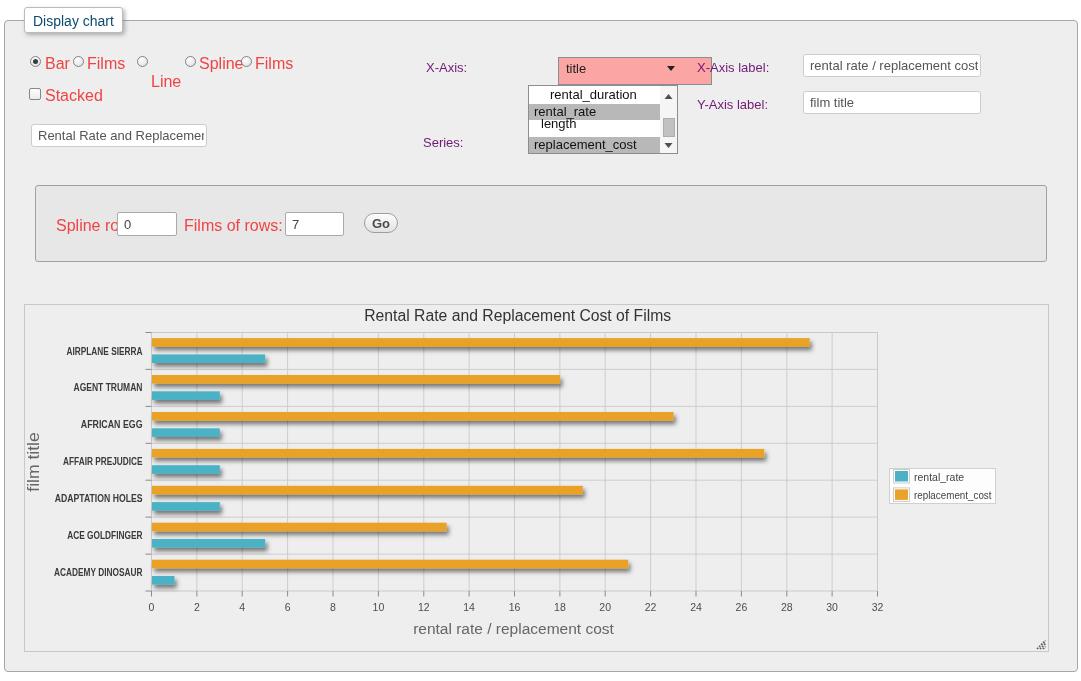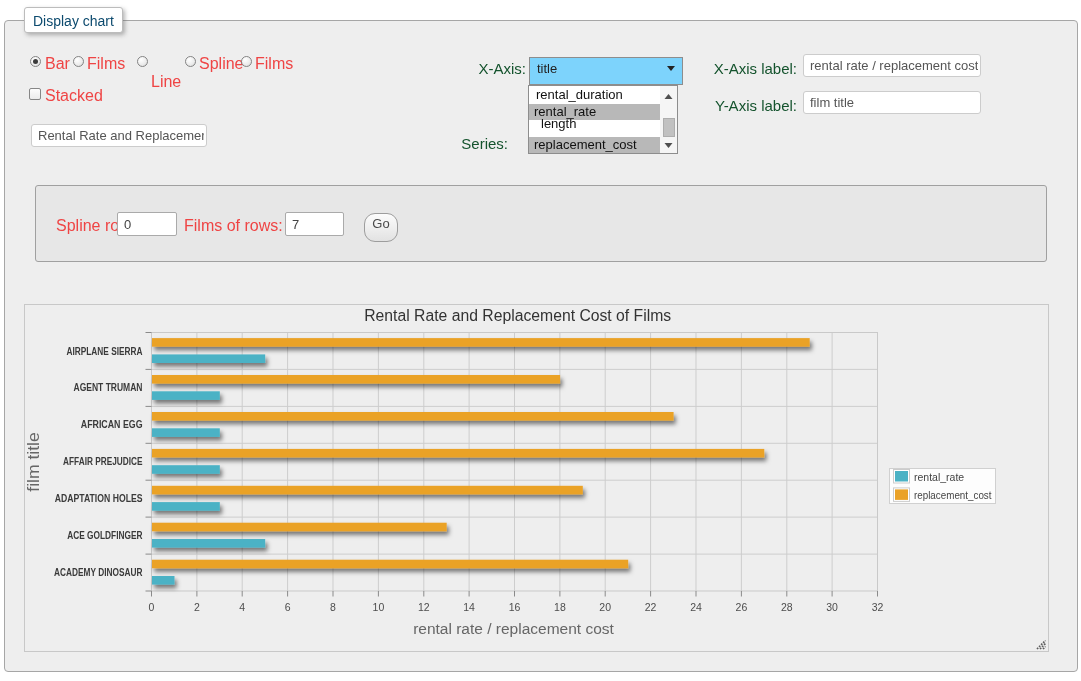--- a/index.html
+++ b/index.html
@@ -1,19 +1,19 @@
 <!DOCTYPE html>
 <html><head>
 <meta charset="utf-8">
 <style>
 * { margin:0; padding:0; box-sizing:border-box; }
 html,body { width:1081px; height:681px; background:#fff;
   font-family:"Liberation Sans",sans-serif; position:relative; overflow:hidden; }
 .a { position:absolute; }
-.lbl { position:absolute; font-size:15px; color:#14532d; text-align:right; }
+.lbl { position:absolute; font-size:13px; color:#701a75; }
 input.txt { position:absolute; border:1px solid #ccc; border-radius:3px; background:#fff;
   font-family:"Liberation Sans",sans-serif; font-size:13px; color:#555; padding:0 2px 0 6px; outline:none; }
 .radio { position:absolute; width:11px; height:11px; border:1px solid #848484; border-radius:50%;
   background:radial-gradient(circle at 35% 30%, #ffffff 0%, #ededed 55%, #d5d5d5 100%); }
 .radio .dot { position:absolute; left:2px; top:2px; width:5px; height:5px; border-radius:50%; background:#3b3b3b; }
 .rlbl { position:absolute; font-size:16px; color:#ef4444; }
 </style>
 </head>
 <body>
 
@@ -33,26 +33,26 @@
 <span class="rlbl" style="left:199px;top:55px">Spline</span>
 <span class="radio" style="left:241px;top:56px"></span>
 <span class="rlbl" style="left:255px;top:55px">Films</span>
 
 <span class="a" style="left:29px;top:88px;width:12px;height:12px;border:1px solid #868686;border-radius:2px;background:linear-gradient(#fdfdfd,#ececec)"></span>
 <span class="rlbl" style="left:45px;top:87px">Stacked</span>
 
 <input class="txt" style="left: 31px; top: 124px; width: 176px; height: 23px;" value="Rental Rate and Replacement Cost of Films">
 
 <div class="lbl" style="left:426px;top:60px;width:100px">X-Axis:</div>
-<div class="a" style="left:529px;top:57px;width:154px;height:28px;background:#7dd3fc;border:1px solid #8d8d8d;font-size:13px;color:#222;line-height:21px;padding-left:7px">title</div>
+<div class="a" style="left:558px;top:57px;width:154px;height:28px;background:#fca5a5;border:1px solid #8d8d8d;font-size:13px;color:#222;line-height:21px;padding-left:7px">title</div>
 <div class="a" style="left:667px;top:66px;width:0;height:0;border-left:4.5px solid transparent;border-right:4.5px solid transparent;border-top:5.5px solid #222"></div>
 
-<div class="lbl" style="left:408px;top:135px;width:100px">Series:</div>
+<div class="lbl" style="left:423px;top:135px;width:100px">Series:</div>
 <div class="a" style="left:528px;top:85px;width:150px;height:69px;background:#fff;border:1px solid #8d8d8d">
-  <div style="position:absolute;left:0;top:1px;width:131px;height:16.6px;font-size:13px;color:#111;padding-left:7px;line-height:16.6px">rental_duration</div>
+  <div style="position:absolute;left:0;top:1px;width:131px;height:16.6px;font-size:13px;color:#111;padding-left:21px;line-height:16.6px">rental_duration</div>
   <div style="position:absolute;left:0;top:17.6px;width:131px;height:16.6px;font-size:13px;color:#111;padding-left:5px;line-height:16.6px;background:#b8b8b8">rental_rate</div>
   <div style="position:absolute;left:0;top:30px;width:131px;height:24px;font-size:13px;color:#111;padding-left:12px;line-height:16.6px">length</div>
   <div style="position:absolute;left:0;top:50.8px;width:131px;height:16.6px;font-size:13px;color:#111;padding-left:5px;line-height:16.6px;background:#b8b8b8">replacement_cost</div>
 
   <div style="position:absolute;right:0;top:0;width:17px;height:67px;background:#f5f5f5"></div>
   <div style="position:absolute;right:2.5px;top:31.5px;width:12px;height:19.5px;background:#c1c1c1;border:1px solid #adadad"></div>
   <svg style="position:absolute;right:0;top:0;overflow:visible" width="17" height="67">
     <path d="M4.5 13 L8.5 8 L12.5 13 Z" fill="#4f4f4f"></path>
     <path d="M4.5 57 L8.5 62 L12.5 57 Z" fill="#4f4f4f"></path>
   </svg>
@@ -61,21 +61,21 @@
 <div class="lbl" style="left:697px;top:60px;width:100px">X-Axis label:</div>
 <input class="txt" style="left: 803px; top: 54px; width: 178px; height: 23px;" value="rental rate / replacement cost">
 <div class="lbl" style="left:697px;top:97px;width:100px">Y-Axis label:</div>
 <input class="txt" style="left: 803px; top: 91px; width: 178px; height: 23px;" value="film title">
 
 <div class="a" style="left:35px;top:185px;width:1012px;height:77px;border:1px solid #a0a0a0;border-radius:3px;background:#e7e7e7"></div>
 <div class="rlbl" style="left:56px;top:217px">Spline row:</div>
 <input class="txt" style="left: 117px; top: 212px; width: 60px; height: 24px; border-color: rgb(170, 170, 170); border-radius: 2px; color: rgb(68, 68, 68);" value="0">
 <div class="rlbl" style="left:184px;top:217px">Films of rows:</div>
 <input class="txt" style="left: 285px; top: 212px; width: 59px; height: 24px; border-color: rgb(170, 170, 170); border-radius: 2px; color: rgb(68, 68, 68);" value="7">
-<div class="a" style="left:364px;top:213px;width:34px;height:29px;border:1px solid #9d9d9d;border-radius:11px;background:linear-gradient(#fcfcfc,#e2e2e2);font-size:13px;font-weight:normal;color:#4a4a4a;text-align:center;line-height:20px">Go</div>
+<div class="a" style="left:364px;top:213px;width:34px;height:20px;border:1px solid #9d9d9d;border-radius:11px;background:linear-gradient(#fcfcfc,#e2e2e2);font-size:13px;font-weight:bold;color:#4a4a4a;text-align:center;line-height:20px">Go</div>
 
 <div class="a" style="left:24px;top:304px;width:1025px;height:348px;border:1px solid #c8c8c8;background:#eee">
 <svg width="1025" height="348" viewBox="0 0 1025 348" style="position:absolute;left:0;top:0;overflow:visible">
 <defs>
         <filter id="bsh" x="-20%" y="-60%" width="140%" height="240%">
           <feDropShadow dx="2.2" dy="3.6" stdDeviation="2" flood-color="#000" flood-opacity="0.5"></feDropShadow>
         </filter>
       </defs>
 <g stroke="#cdcdcd" stroke-width="1">
 <line x1="171.9" y1="27.5" x2="171.9" y2="286.0"></line>

